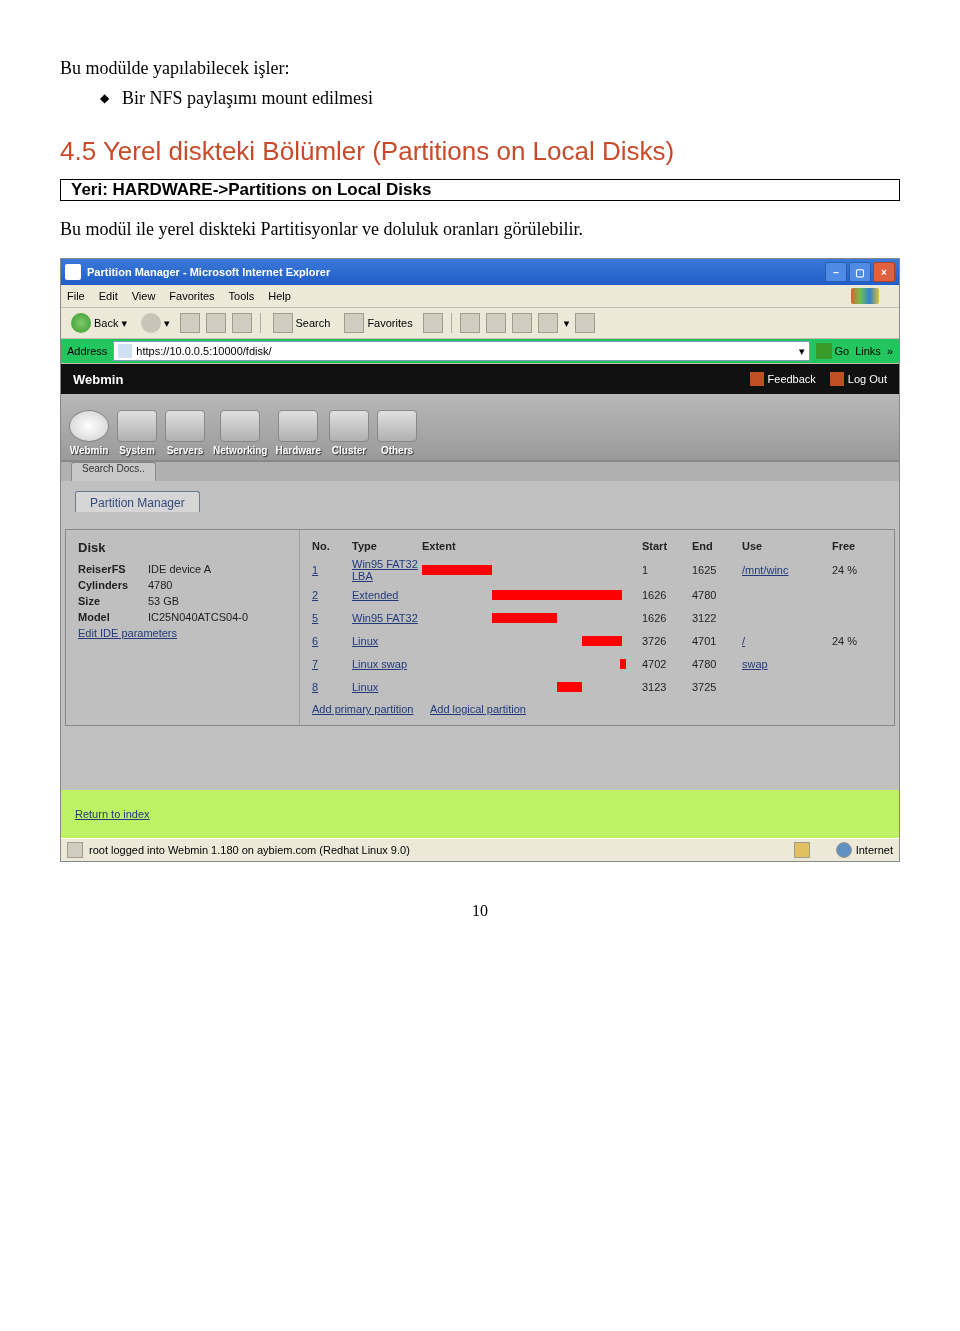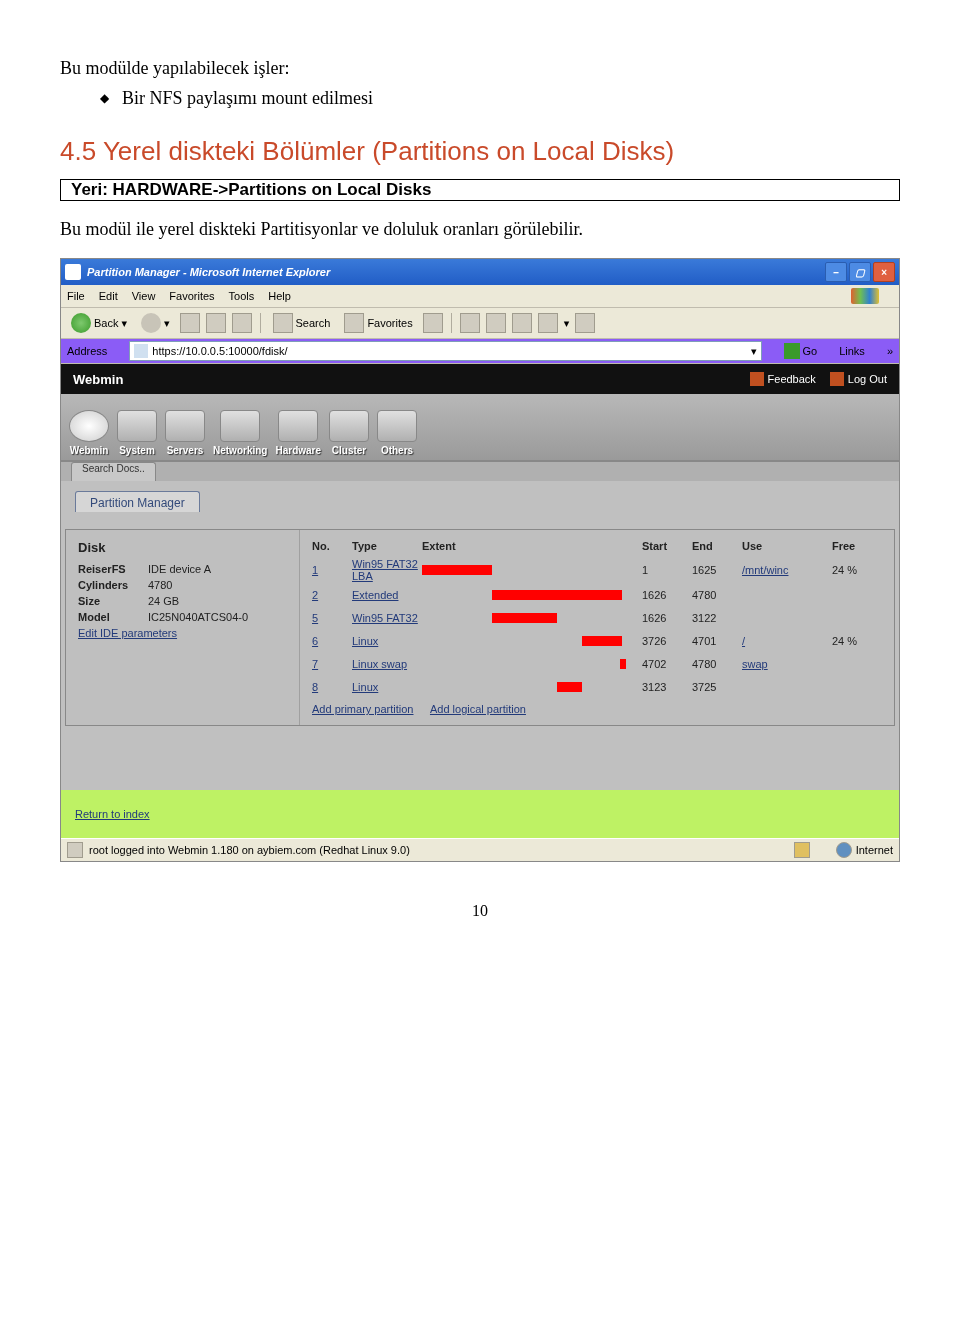--- a/index.html
+++ b/index.html
@@ -42,41 +42,40 @@
     background: #ece9d8;
   }
   
   .titlebar {
     background: linear-gradient(#3a7ad9, #215dc6);
     height: 26px;
     display: flex;
     align-items: center;
     padding: 0 4px;
     color: #fff;
-    font-style: italic;
   }
   .titlebar .ie-icon { width: 16px; height: 16px; background: #fff; display:inline-block; margin-right:6px; border-radius:2px;}
   .titlebar .title { flex: 1; font-weight: bold; }
   .win-btns { display: flex; gap: 2px; }
   .win-btn { width: 20px; height: 18px; background: #4d8be4; border:1px solid #2a5db0; border-radius:2px; display:flex;align-items:center;justify-content:center;color:#fff;font-weight:bold;font-size:10px;}
   .win-btn.close { background:#e06040; border-color:#b04020;}
   
   .menubar { background:#ece9d8; display:flex; align-items:center; height:22px; padding:0 6px; border-bottom:1px solid #c0bcae;}
   .menubar span { margin-right: 14px; }
   .menubar .winflag { margin-left:auto; width:28px; height:16px; background:linear-gradient(90deg,#e06030,#70c050,#3080d0,#e0c030); border-radius:2px;}
   
   .toolbar { background:#ece9d8; display:flex; align-items:center; height:30px; padding:0 6px; gap:6px; border-bottom:1px solid #c0bcae;}
   .tb-btn { display:flex; align-items:center; gap:3px; height:22px; padding:0 4px;}
   .circ { width:20px; height:20px; border-radius:50%; display:inline-block;}
   .circ.green { background: radial-gradient(#7ec96e,#3a9a2a);}
   .circ.grey { background:#c8c4b8;}
   .tb-sep { width:1px; height:20px; background:#b0ac9e; margin:0 2px;}
   .tb-ico { width:18px; height:18px; display:inline-block; background:#d0ccc0; border:1px solid #a09c8e;}
   
-  .addrbar { background:#8b5cf6; display:flex; align-items:center; height:24px; padding:0 6px; border-bottom:1px solid #c0bcae; gap:22px;}
+  .addrbar { background:#22c55e; display:flex; align-items:center; height:24px; padding:0 6px; border-bottom:1px solid #c0bcae; gap:6px;}
   .addr-input { flex:1; background:#fff; border:1px solid #7f9db9; height:18px; display:flex; align-items:center; padding:0 4px; gap:4px;}
   .addr-input .url-ico { width:14px; height:14px; background:#d0e0f0; display:inline-block;}
   .go-btn { display:flex; align-items:center; gap:3px;}
   .go-arrow { width:16px; height:16px; background:#3a9a2a; display:inline-block;}
   
   .wm-head { background:#111; height:30px; display:flex; align-items:center; padding:0 12px; color:#fff;}
   .wm-head .wm-title { font-weight:bold; font-size:13px;}
   .wm-head .wm-right { margin-left:auto; display:flex; gap:14px; align-items:center;}
   .wm-head .wm-link { display:flex; align-items:center; gap:4px; font-size:11px;}
   .wm-ico { width:14px; height:14px; display:inline-block;}
@@ -255,21 +254,21 @@
     <div class="content-inner">
       <div class="twopane">
         <div class="pane-left">
           <div class="sect-title">Disk</div>
           <div class="kv">
             <div class="k">ReiserFS</div>
             <div>IDE device A</div>
             <div class="k">Cylinders</div>
             <div>4780</div>
             <div class="k">Size</div>
-            <div>24 GB</div>
+            <div>53 GB</div>
             <div class="k">Model</div>
             <div>IC25N040ATCS04-0</div>
           </div>
           <div style="margin-top:4px;">
             <span class="ulink">Edit IDE parameters</span>
           </div>
         </div>
 
         <div class="pane-right">
           <div class="phead">

